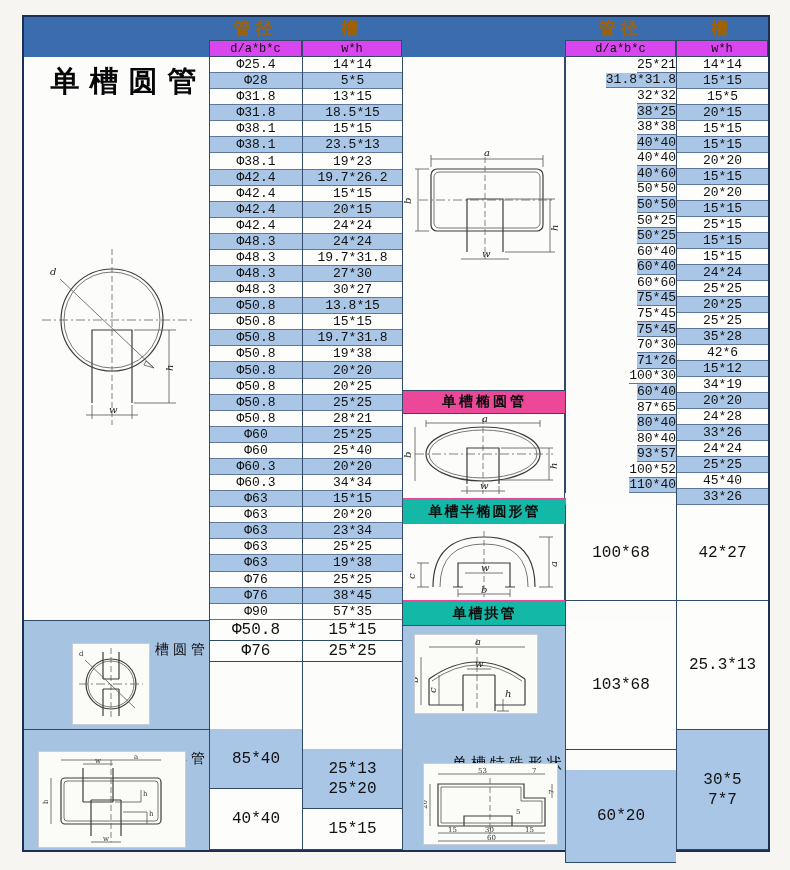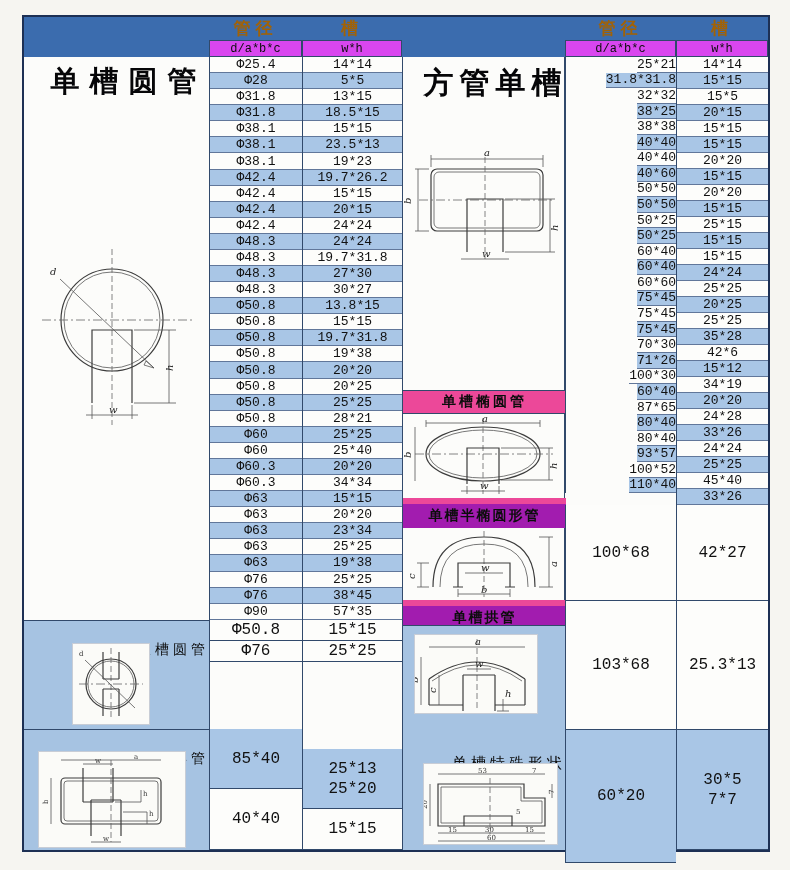--- a/index.html
+++ b/index.html
@@ -28,22 +28,22 @@
   .bigcell.stripe{background:#a9c6e6;}
   .h95{height:95px;} .h128{height:128px;} .hfill{flex:1;}
   
   .band{position:absolute;background:#a6c3e2;border-top:1px solid #31496b;box-sizing:border-box;}
   .band-title{text-align:right;font-weight:normal;font-size:14px;letter-spacing:4px;padding-top:20px;}
   .whitebox{position:absolute;background:#fbfbf8;border:1px solid #c8cdd6;box-sizing:border-box;}
   .side-title{position:absolute;width:100%;text-align:center;font-weight:bold;color:#060608;margin-left:12px;}
   .mid-band-title{position:absolute;left:0;width:163px;background:#ec4899;
       border-top:1px solid #31496b;border-bottom:1px solid #31496b;box-sizing:border-box;
       text-align:center;font-weight:bold;font-size:14px;letter-spacing:3px;padding:2px 0;}
-  .mid-white-title{position:absolute;left:0;width:163px;background:#a21caf;
-      border-top:6px solid #ec4899;box-sizing:border-box;text-align:center;font-weight:bold;
+  .mid-white-title{position:absolute;left:0;width:163px;background:#14b8a6;
+      border-top:2px solid #ec4899;box-sizing:border-box;text-align:center;font-weight:bold;
       font-size:14px;letter-spacing:2px;padding:3px 0;}
   svg{display:block;}
   .dline{stroke:#3c3c3c;stroke-width:1.2;fill:none;}
   .dthin{stroke:#555;stroke-width:0.8;fill:none;}
   .ddash{stroke:#666;stroke-width:0.8;fill:none;stroke-dasharray:6 3;}
   .ddashdot{stroke:#666;stroke-width:0.8;fill:none;stroke-dasharray:9 3 2 3;}
   .dtext{font:italic 10px "DejaVu Serif",serif;fill:#222;}
   .dtext-sm{font:7px "DejaVu Serif",serif;fill:#333;}
 </style>
 </head>
@@ -150,21 +150,20 @@
         <div class="cell">20*20</div>
         <div class="cell stripe">23*34</div>
         <div class="cell">25*25</div>
         <div class="cell stripe">19*38</div>
         <div class="cell">25*25</div>
         <div class="cell stripe">38*45</div>
         <div class="cell">57*35</div>
       </div>
 
     <div class="col" style="left:378px;top:40px;width:163px;height:793px;background:#fcfcfa;border-left:1px solid #31496b;border-right:1px solid #31496b;">
-      <div class="side-title" style="top:6px;font-size:30px;letter-spacing:6px;">方管单槽</div>
 
       <svg style="position:absolute;left:0;top:90px;" width="163" height="118" viewBox="0 0 163 118">
         <rect class="dline" x="28" y="22" width="112" height="62" rx="6"></rect>
         <rect class="dthin" x="31" y="25" width="106" height="56" rx="5"></rect>
         <path class="ddash" d="M82 10 V112"></path>
         <path class="ddashdot" d="M16 53 H152"></path>
         <path class="dline" d="M64 105 V52 H100 V105"></path>
         <path class="dthin" d="M28 20 V8 M140 20 V8 M28 12 H140"></path>
         <text class="dtext" x="81" y="9">a</text>
         <path class="dthin" d="M26 22 H12 M26 84 H12 M15 22 V84"></path>
@@ -311,21 +310,21 @@
         <div class="cell">34*19</div>
         <div class="cell stripe">20*20</div>
         <div class="cell">24*28</div>
         <div class="cell stripe">33*26</div>
         <div class="cell">24*24</div>
         <div class="cell stripe">25*25</div>
         <div class="cell">45*40</div>
         <div class="cell stripe">33*26</div>
       </div>
 
-    <div class="rowscol" style="left:541px;top:488px;width:111px;height:358px;">
+    <div class="rowscol" style="left:541px;top:488px;width:111px;height:358px;gap:20px;">
       <div class="bigcell h95">100*68</div>
       <div class="bigcell h128">103*68</div>
       <div class="bigcell hfill stripe">60*20</div>
     </div>
     <div class="rowscol" style="left:652px;top:488px;width:92px;height:345px;">
       <div class="bigcell h95">42*27</div>
       <div class="bigcell h128">25.3*13</div>
       <div class="bigcell hfill stripe">
         <span>30*5</span>
         <span>7*7</span>

